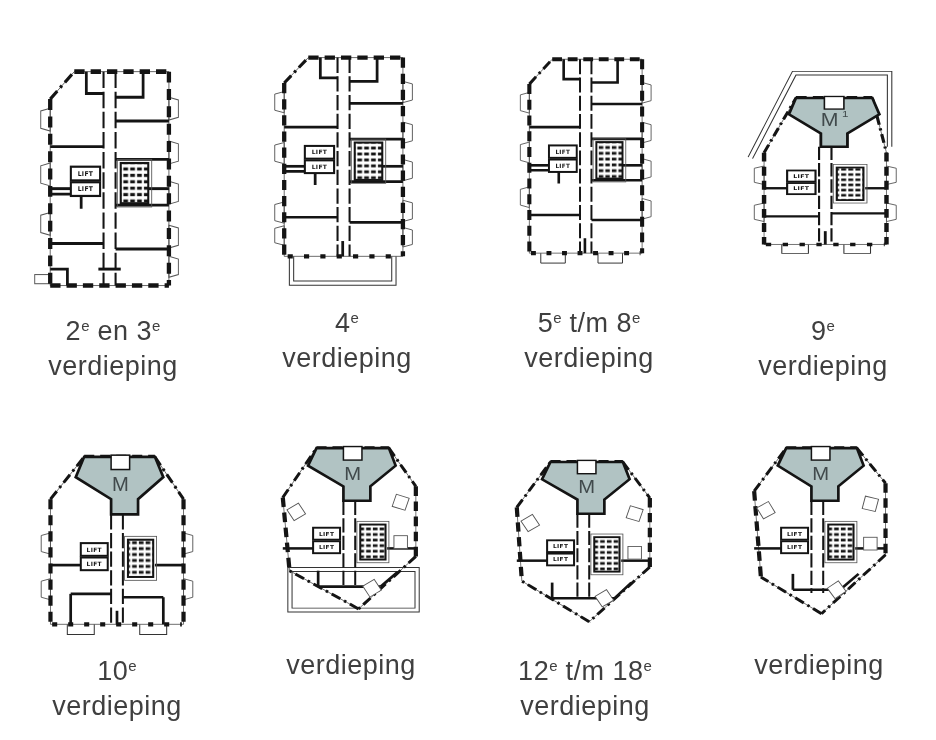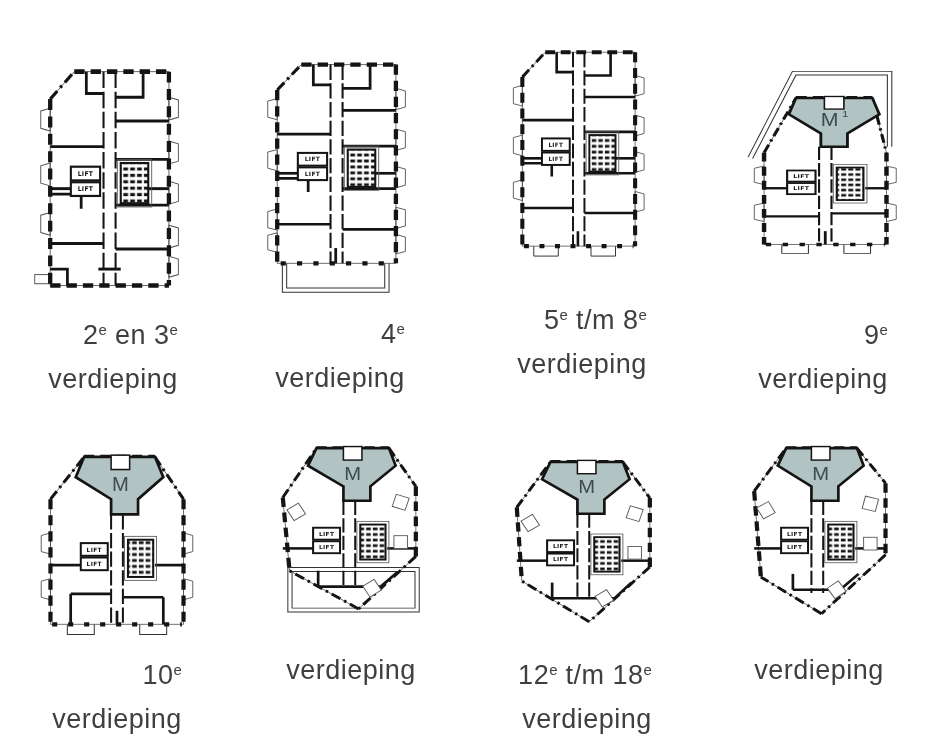--- a/index.html
+++ b/index.html
@@ -9,22 +9,22 @@
   }
   .row{display:flex;width:936px;}
   .row1{height:372px;}
   .row2{height:368px;}
   .cell{
     width:234px;display:flex;flex-direction:column;align-items:center;
     justify-content:flex-end;box-sizing:border-box;
   }
   .row2 .cell{padding-bottom:28px;}
   .plabel{
-    text-align:right;color:#3f3f3f;font-weight:300;
-    font-size:27px;line-height:44px;letter-spacing:.5px;height:64px;
+    text-align:center;color:#3f3f3f;font-weight:300;
+    font-size:27px;line-height:35px;letter-spacing:.5px;height:64px;
   }
   .plabel .sup{font-size:15px;vertical-align:9px;letter-spacing:0;}
   
   .thin{fill:none;stroke:#555;stroke-width:1;}
   .thinline{fill:none;stroke:#333;stroke-width:1.2;}
   .dash{fill:none;stroke:#141414;stroke-width:5;stroke-dasharray:12 7;}
   .dashsparse{fill:none;stroke:#141414;stroke-width:5;stroke-dasharray:6 13;}
   .dashdot{fill:none;stroke:#141414;stroke-width:3.6;stroke-dasharray:12 5 3 5;}
   .wall{fill:none;stroke:#141414;stroke-width:3.2;}
   .corr{fill:none;stroke:#141414;stroke-width:2.4;stroke-dasharray:18 4;}
@@ -89,21 +89,21 @@
         <rect class="liftbox" x="44" y="137" width="34" height="15"></rect>
         <text class="lifttext" x="61" y="130">LIFT</text>
         <text class="lifttext" x="61" y="147">LIFT</text>
       </svg>
       <figcaption class="plabel" style="margin-top:6px">
         <div><span>2</span><span class="sup">e</span><span> en 3</span><span class="sup">e</span></div>
         <div>verdieping</div>
       </figcaption>
     </figure>
 
-    <figure class="cell" style="margin:1px">
+    <figure class="cell" style="margin:8px">
       <svg width="160" height="248" viewBox="0 0 186 292" preserveAspectRatio="none">
         <path class="bump" d="M20,56 l-11,3 v19 l11,3 z"></path>
         <path class="bump" d="M20,116 l-11,3 v19 l11,3 z"></path>
         <path class="bump" d="M20,186 l-11,3 v19 l11,3 z"></path>
         <path class="bump" d="M20,214 l-11,3 v17 l11,3 z"></path>
         <path class="bump" d="M158,44 l11,3 v19 l-11,3 z"></path>
         <path class="bump" d="M158,92 l11,3 v19 l-11,3 z"></path>
         <path class="bump" d="M158,136 l11,3 v19 l-11,3 z"></path>
         <path class="bump" d="M158,184 l11,3 v19 l-11,3 z"></path>
         <path class="bump" d="M158,216 l11,3 v17 l-11,3 z"></path>
@@ -135,21 +135,21 @@
         <rect class="liftbox" x="44" y="137" width="34" height="15"></rect>
         <text class="lifttext" x="61" y="130">LIFT</text>
         <text class="lifttext" x="61" y="147">LIFT</text>
       </svg>
       <figcaption class="plabel" style="margin-top:8px">
         <div><span>4</span><span class="sup">e</span><span></span><span class="sup"></span></div>
         <div>verdieping</div>
       </figcaption>
     </figure>
 
-    <figure class="cell" style="margin:15px">
+    <figure class="cell" style="margin:8px">
       <svg width="152" height="232" viewBox="0 0 186 280" preserveAspectRatio="none">
         <path class="bump" d="M20,56 l-11,3 v19 l11,3 z"></path>
         <path class="bump" d="M20,116 l-11,3 v19 l11,3 z"></path>
         <path class="bump" d="M20,170 l-11,3 v19 l11,3 z"></path>
         <path class="bump" d="M158,44 l11,3 v19 l-11,3 z"></path>
         <path class="bump" d="M158,92 l11,3 v19 l-11,3 z"></path>
         <path class="bump" d="M158,136 l11,3 v19 l-11,3 z"></path>
         <path class="bump" d="M158,184 l11,3 v19 l-11,3 z"></path>
         <path class="thinline" d="M34,250 v12 h30 v-12"></path>
         <path class="thinline" d="M104,250 v12 h30 v-12"></path>

